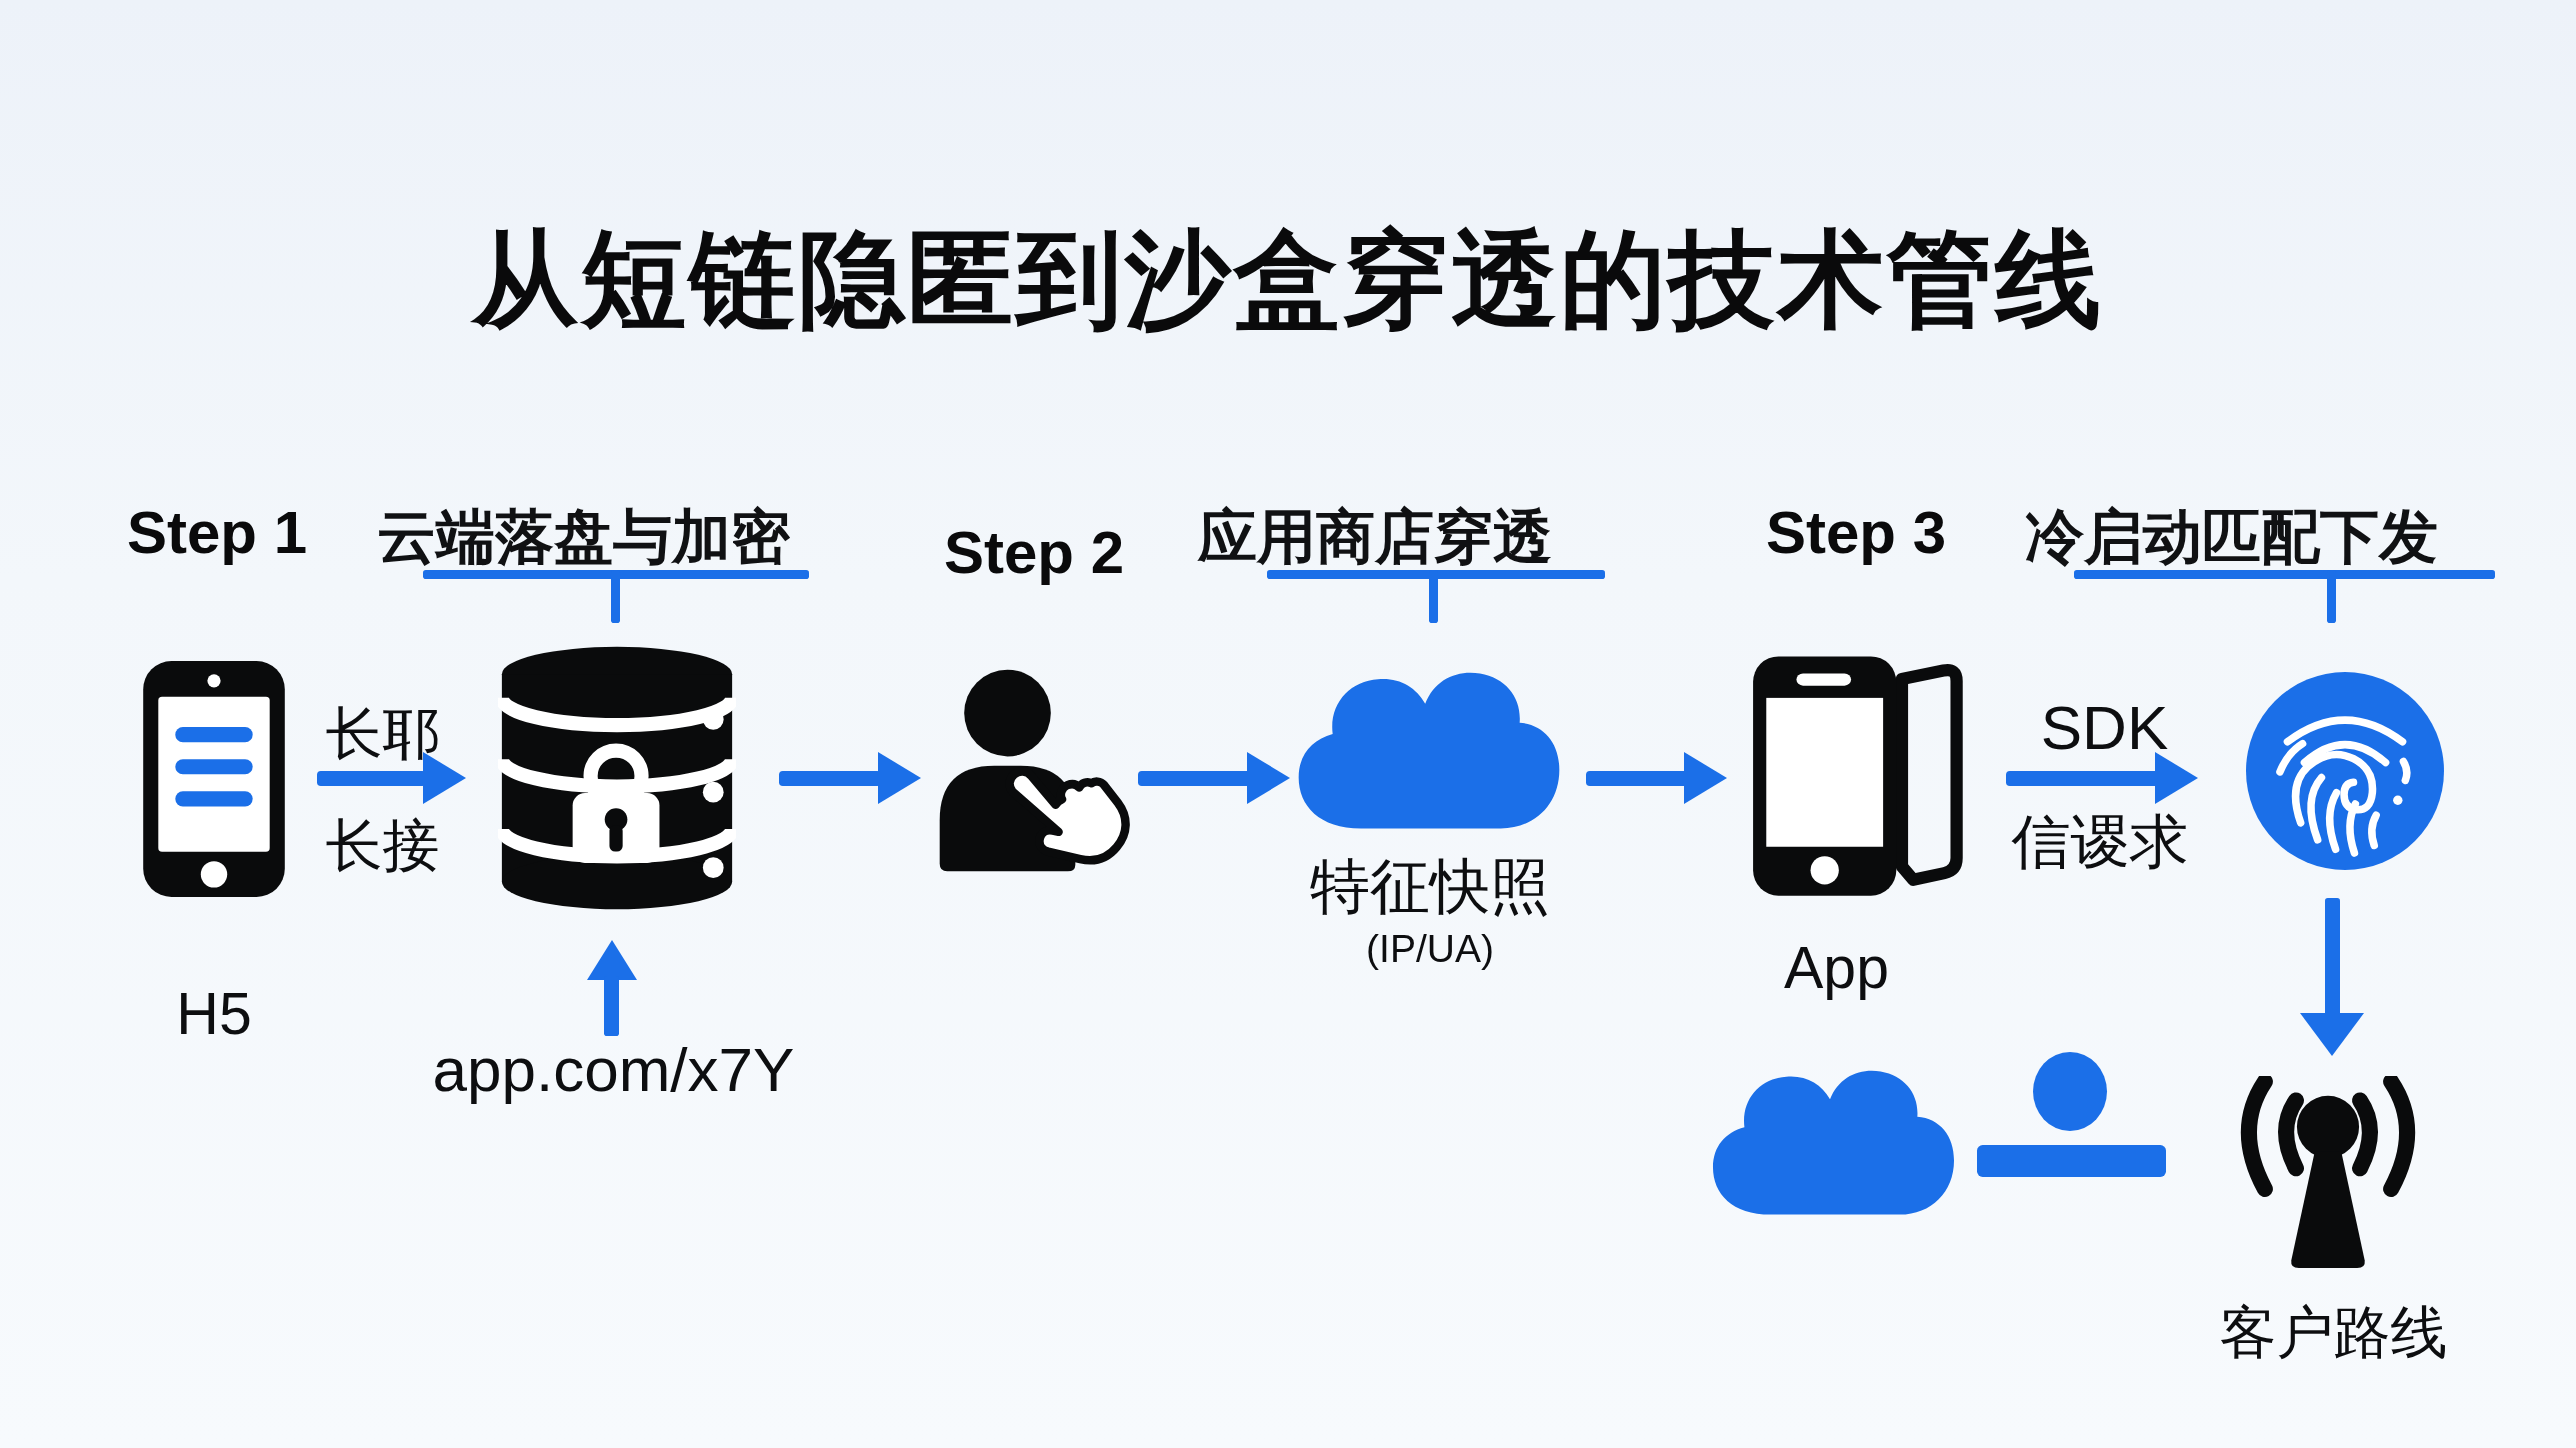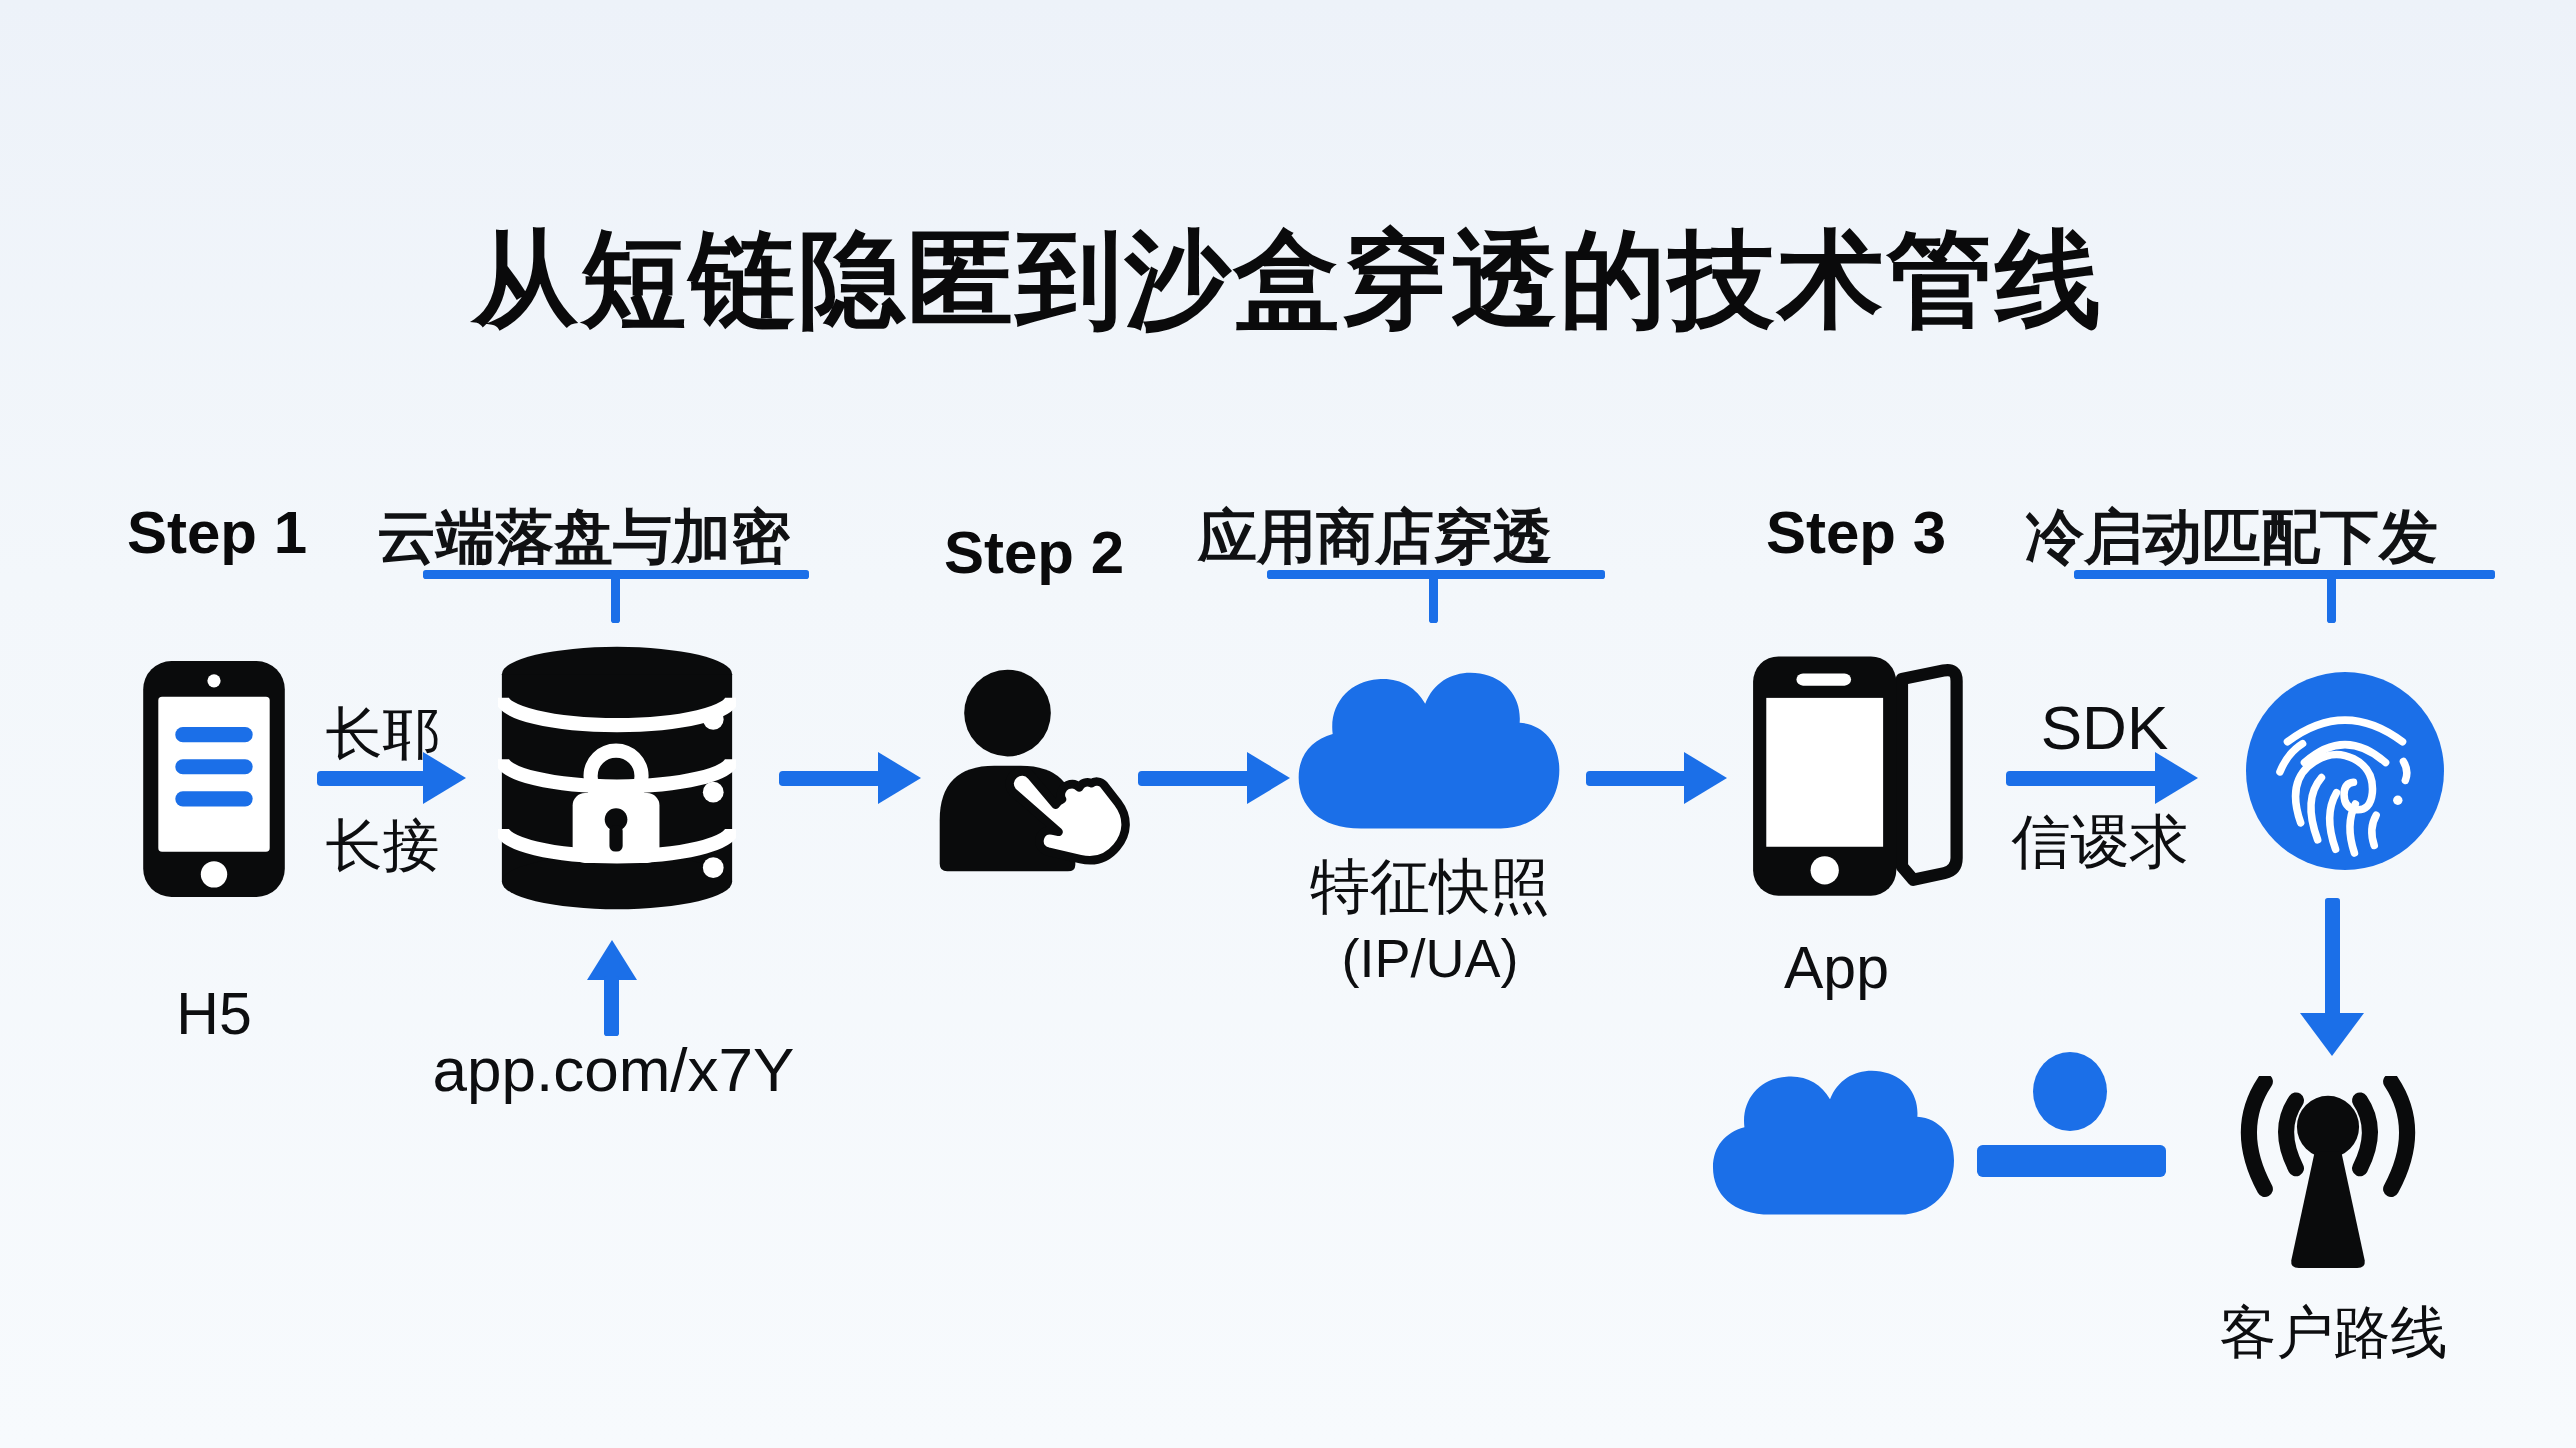--- a/index.html
+++ b/index.html
@@ -109,21 +109,21 @@
 
   <div class="abs shaft" style="left:1138px;top:771px;width:113px;"></div>
   <div class="abs head-right" style="left:1247px;top:752px;"></div>
 
   <div class="abs" style="left:1291px;top:666px;">
     <svg width="276" height="170" viewBox="0 0 292 180">
       <path d="M74,172 C30,172 8,148 8,118 C8,94 22,78 44,72 C40,40 62,16 92,14 C114,12 132,22 142,40 C152,14 176,4 200,8 C228,13 244,34 242,60 C268,62 284,82 284,110 C284,146 258,172 222,172 Z" fill="#1B6FE8"></path>
     </svg>
   </div>
   <div class="abs node-label" style="left:1279px;width:302px;top:847px;font-size:60px;">特征快照</div>
-  <div class="abs node-label" style="left:1279px;width:302px;top:927px;font-size:54px;">(IP/UA)</div>
+  <div class="abs node-label" style="left:1279px;width:302px;top:927px;font-size:39px;">(IP/UA)</div>
 
   <div class="abs shaft" style="left:1586px;top:771px;width:102px;"></div>
   <div class="abs head-right" style="left:1684px;top:752px;"></div>
 
   <div class="abs" style="left:1751px;top:647px;">
     <svg width="219" height="261" viewBox="0 0 232 277">
       <path d="M160,34 L204,25 Q218,22 218,36 L218,224 Q218,237 205,240 L172,247 L160,233 Z" fill="none" stroke="#0A0B0C" stroke-width="13" stroke-linejoin="round"></path>
       <rect x="2" y="10" width="152" height="254" rx="27" fill="#0A0B0C"></rect>
       <rect x="48" y="28" width="58" height="13" rx="7" fill="#ffffff"></rect>
       <rect x="16" y="54" width="124" height="158" fill="#ffffff"></rect>

